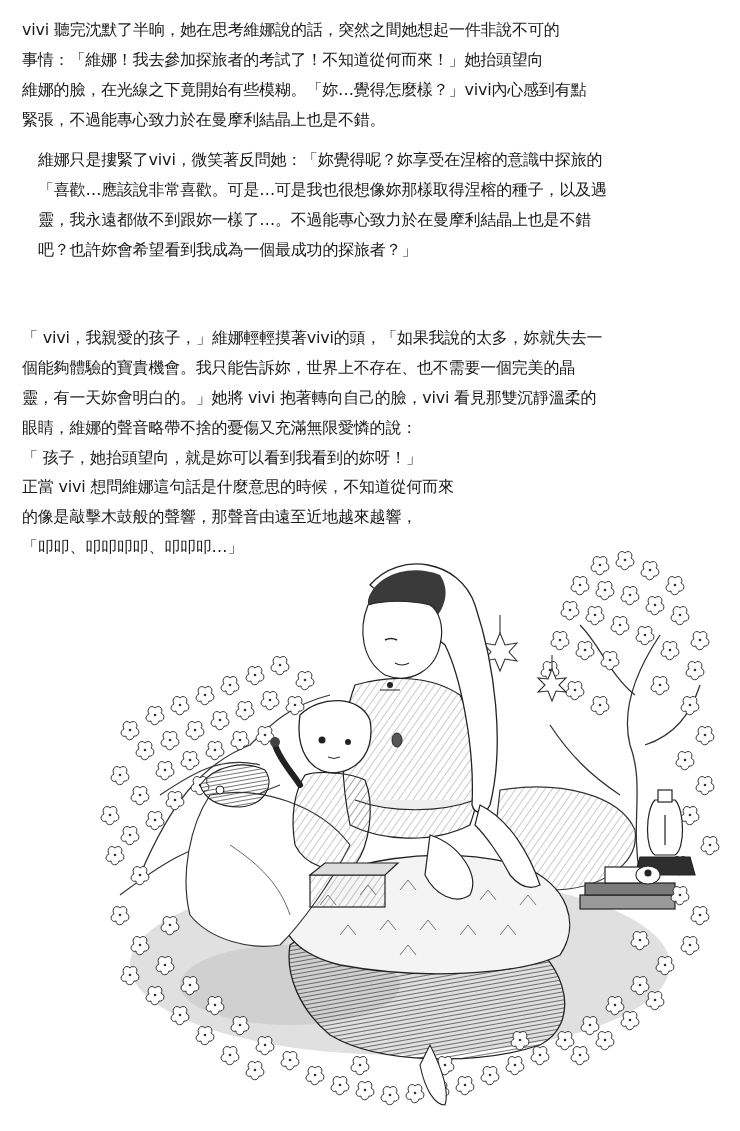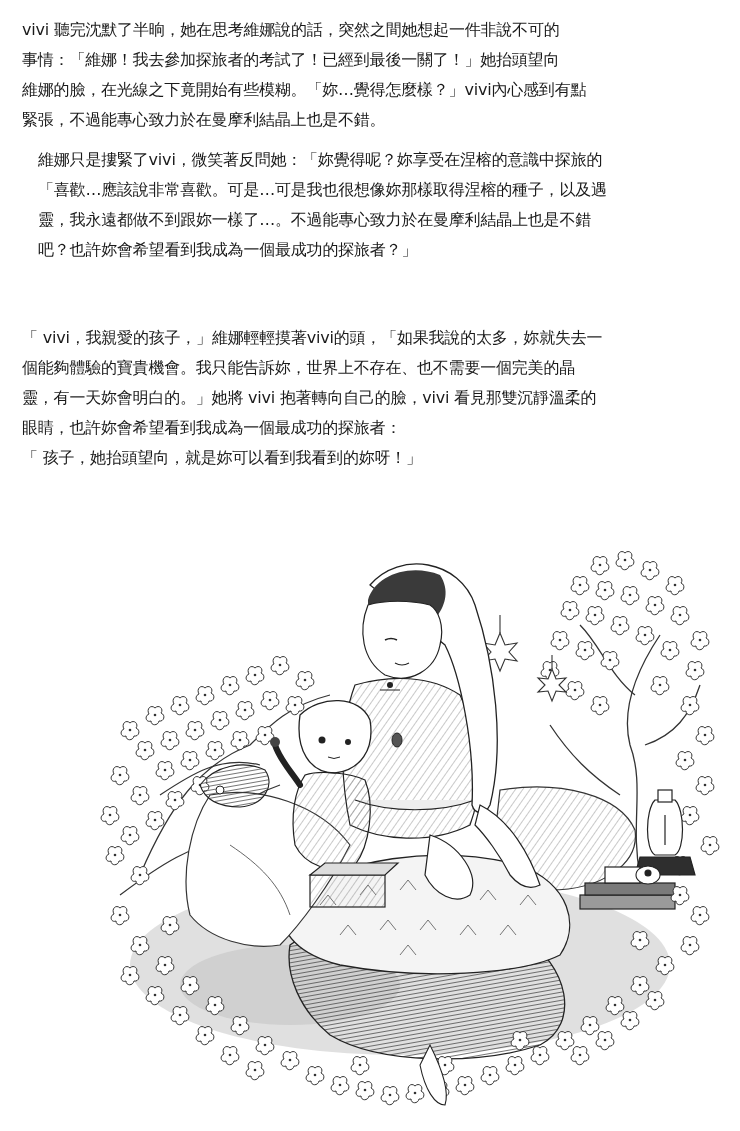--- a/index.html
+++ b/index.html
@@ -52,40 +52,45 @@
       display: block;
     }
   </style>
 </head>
 <body>
 
 <div class="page">
 
   <div class="text-block" id="para-1">
     <span class="line">vivi 聽完沈默了半晌，她在思考維娜說的話，突然之間她想起一件非說不可的</span>
-    <span class="line">事情：「維娜！我去參加探旅者的考試了！已經到最後一關了！」她抬頭望向</span>
+    <span class="line">事情：「維娜！我去參加探旅者的考試了！不知道從何而來！」她抬頭望向</span>
     <span class="line">維娜的臉，在光線之下竟開始有些模糊。「妳…覺得怎麼樣？」vivi內心感到有點</span>
     <span class="line">緊張，不過能專心致力於在曼摩利結晶上也是不錯。</span>
   </div>
 
   <div class="text-block" id="para-2">
     <span class="line">維娜只是摟緊了vivi，微笑著反問她：「妳覺得呢？妳享受在涅榕的意識中探旅的</span>
     <span class="line">「喜歡…應該說非常喜歡。可是…可是我也很想像妳那樣取得涅榕的種子，以及遇</span>
     <span class="line">靈，我永遠都做不到跟妳一樣了…。不過能專心致力於在曼摩利結晶上也是不錯</span>
     <span class="line">吧？也許妳會希望看到我成為一個最成功的探旅者？」</span>
   </div>
 
   <div class="text-block" id="para-3">
     <span class="line">「 vivi，我親愛的孩子，」維娜輕輕摸著vivi的頭，「如果我說的太多，妳就失去一</span>
     <span class="line">個能夠體驗的寶貴機會。我只能告訴妳，世界上不存在、也不需要一個完美的晶</span>
     <span class="line">靈，有一天妳會明白的。」她將 vivi 抱著轉向自己的臉，vivi 看見那雙沉靜溫柔的</span>
-    <span class="line">眼睛，也許妳會希望看到我成為一個最成功的探旅者：</span>
+    <span class="line">眼睛，維娜的聲音略帶不捨的憂傷又充滿無限愛憐的說：</span>
     <span class="line">「 孩子，她抬頭望向，就是妳可以看到我看到的妳呀！」</span>
   </div>
 
+  <div class="text-block" id="para-4">
+    <span class="line">正當 vivi 想問維娜這句話是什麼意思的時候，不知道從何而來</span>
+    <span class="line">的像是敲擊木鼓般的聲響，那聲音由遠至近地越來越響，</span>
+    <span class="line">「叩叩、叩叩叩叩、叩叩叩…」</span>
+  </div>
 
   <div class="illustration">
     <svg viewBox="0 0 620 580" xmlns="http://www.w3.org/2000/svg">
       <defs>
         <pattern id="hatch" width="4" height="4" patternUnits="userSpaceOnUse" patternTransform="rotate(80)">
           <line x1="0" y1="0" x2="0" y2="4" stroke="#3a3a3a" stroke-width="1.4"></line>
         </pattern>
         <pattern id="lightHatch" width="6" height="6" patternUnits="userSpaceOnUse" patternTransform="rotate(35)">
           <line x1="0" y1="0" x2="0" y2="6" stroke="#777" stroke-width="0.8"></line>
         </pattern>

